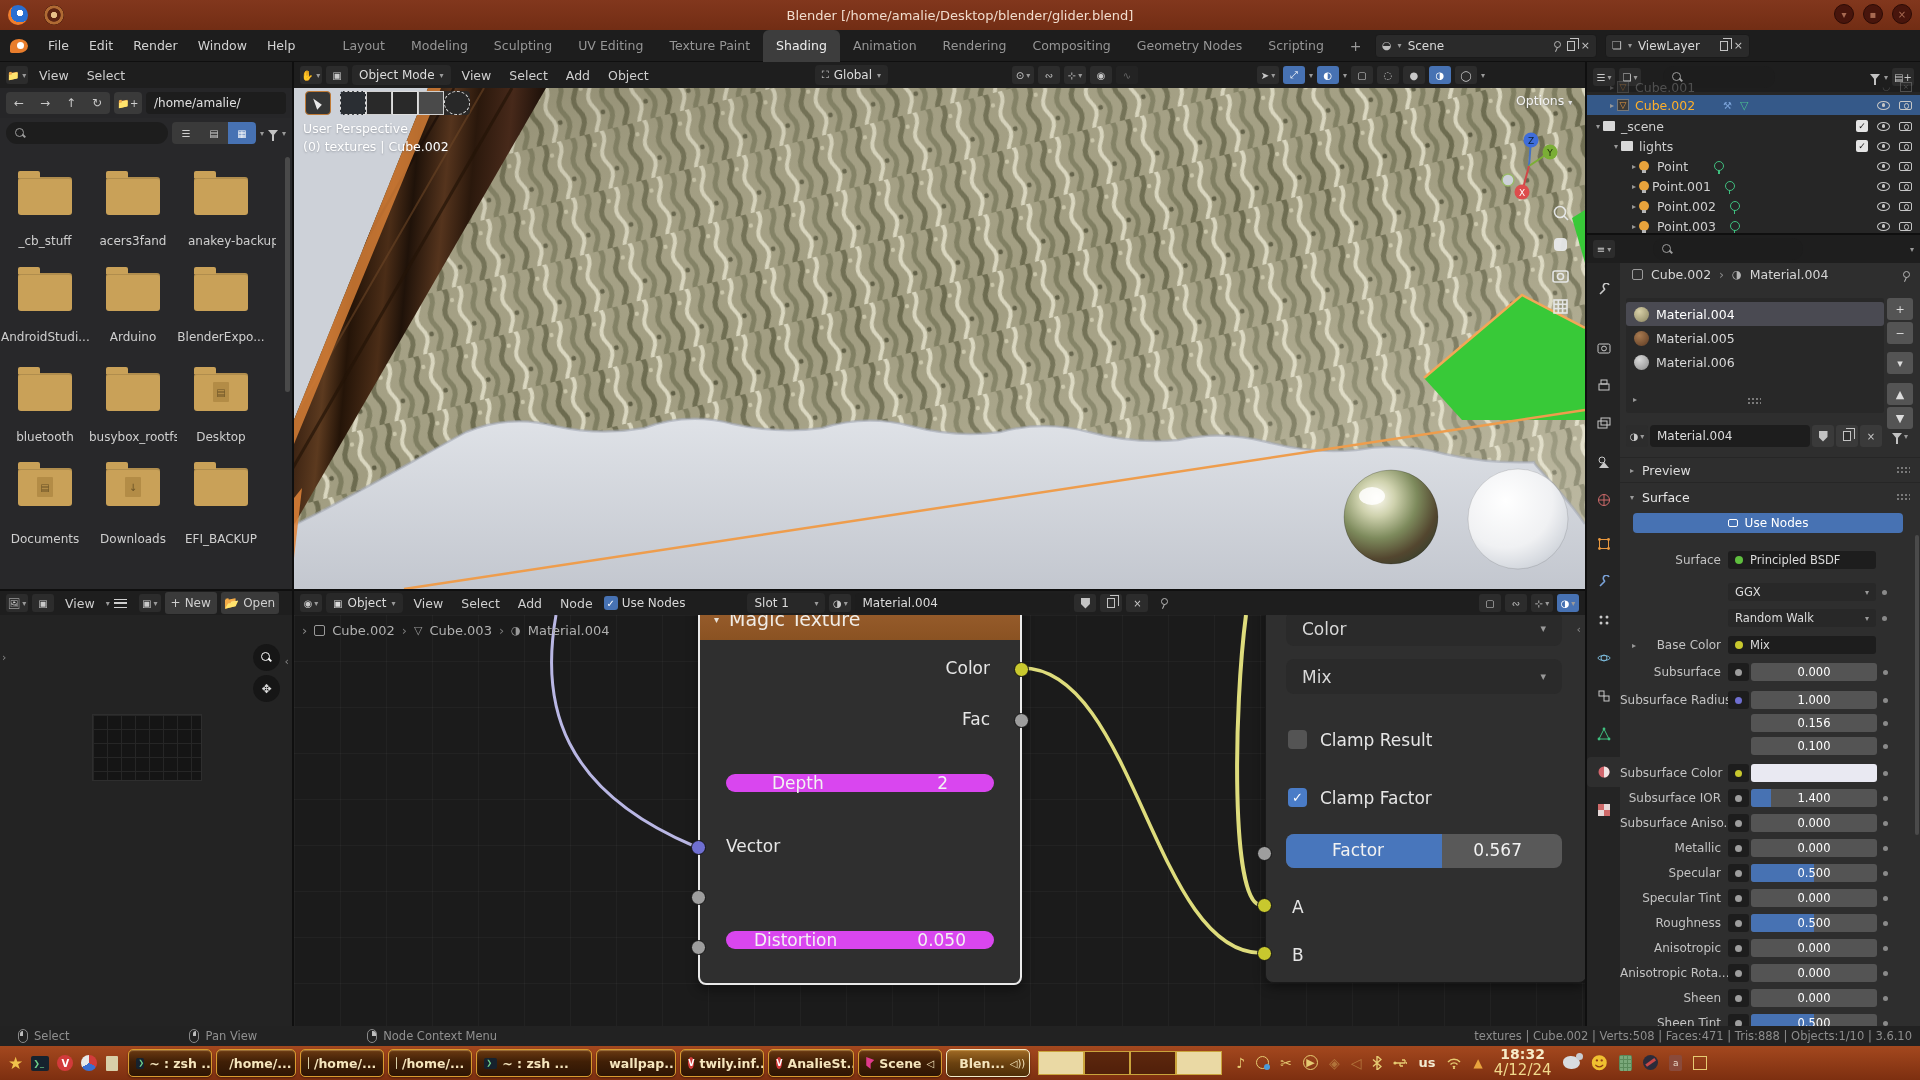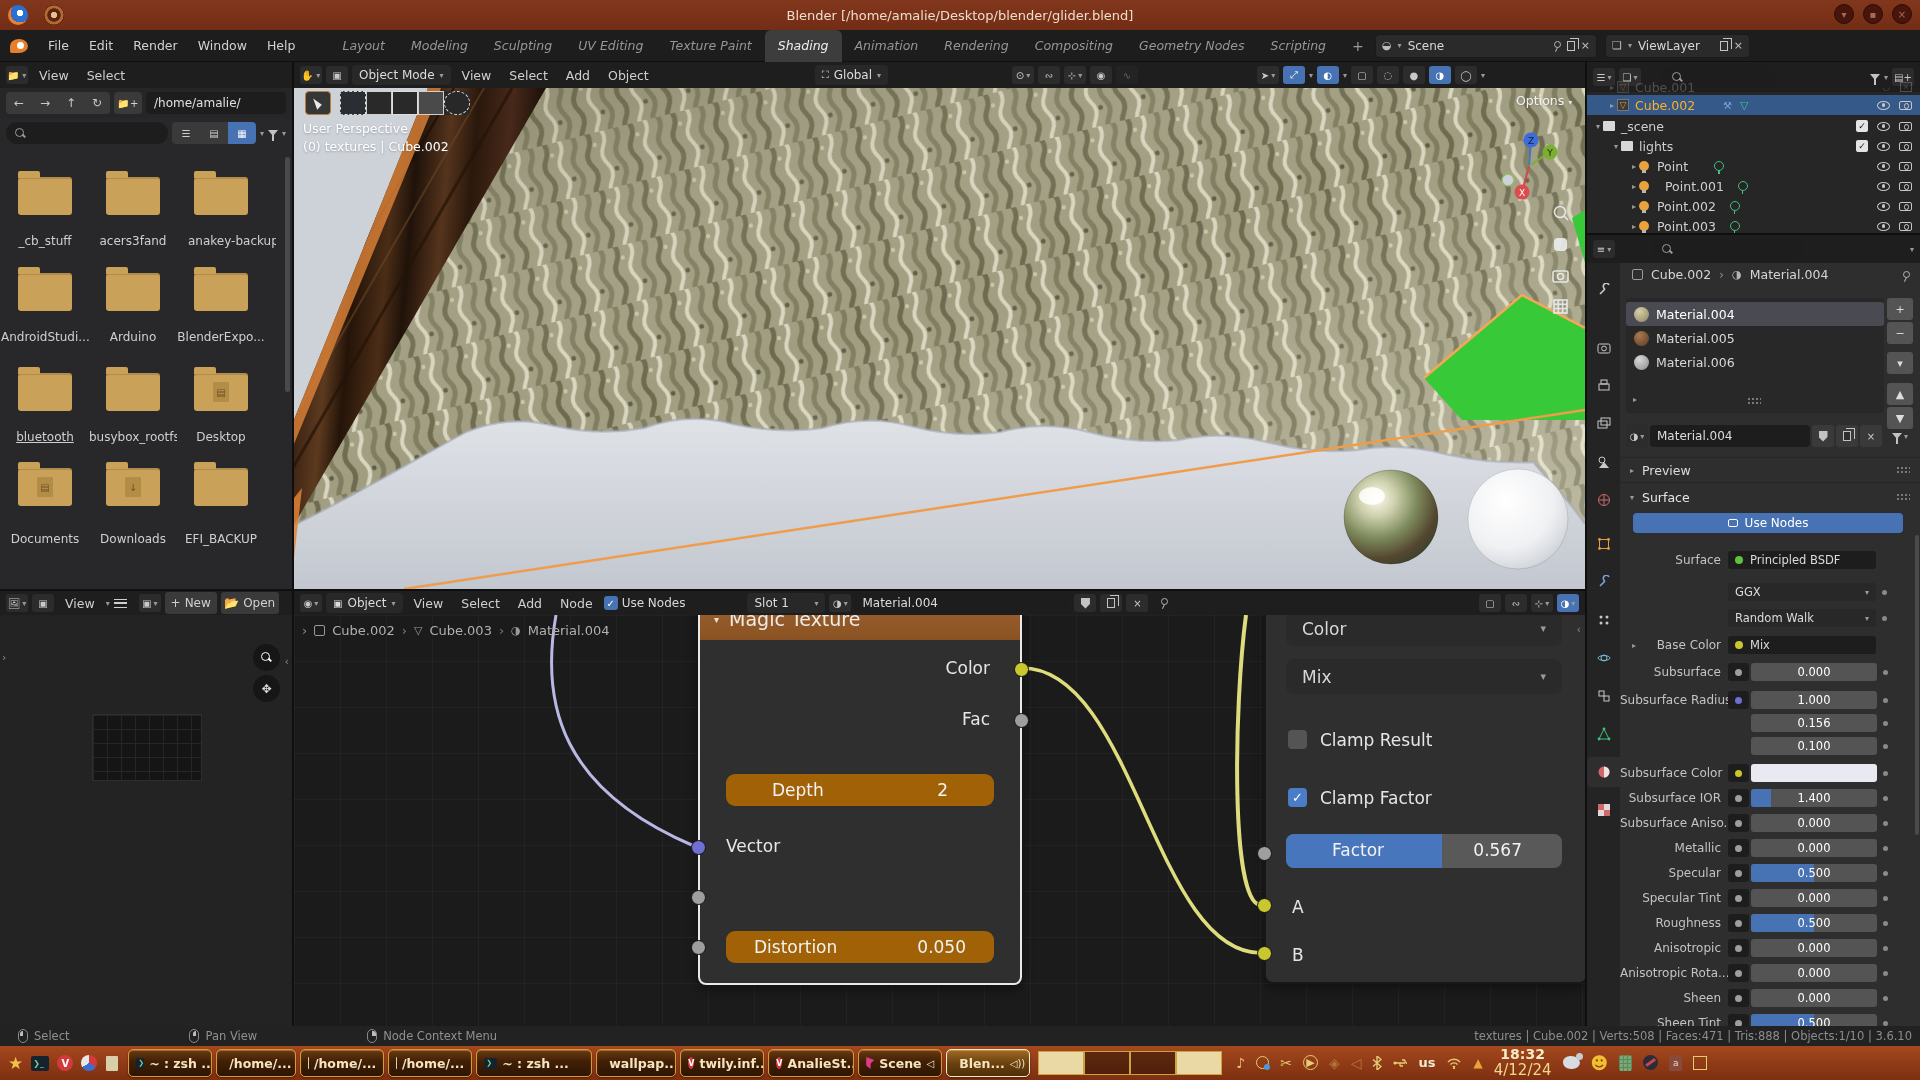--- a/index.html
+++ b/index.html
@@ -9,21 +9,21 @@
 .titlebar{position:absolute;left:0;top:0;width:1920px;height:30px;background:linear-gradient(#82371d,#722d14);display:flex;align-items:center;}
 .titlebar .title{position:absolute;left:0;right:0;text-align:center;color:#f0dccd;font-size:13px;}
 .blender-logo{width:20px;height:20px;margin-left:8px;position:relative;border-radius:50%;background:radial-gradient(circle at 60% 40%,#ffffff 0 18%,#2a6fd1 19% 55%,#ef7e2e 56% 100%);}
 .app-ring{width:20px;height:20px;margin-left:16px;border-radius:50%;background:radial-gradient(circle,#e8c089 0 20%,#5d2413 25% 45%,#b06a33 50% 65%,#3a1509 70% 100%);}
 .winbtn{width:20px;height:20px;border-radius:50%;background:#48150c;border:1px solid #2c0b05;color:#a86a52;font-size:10px;display:flex;align-items:center;justify-content:center;margin-left:9px;}
 
 .menubar{position:absolute;left:0;top:30px;width:1920px;height:32px;background:#1d1d1d;display:flex;align-items:center;border-bottom:1px solid #0f0f0f;}
 .mlogo{width:18px;height:14px;margin:0 10px 0 10px;border-radius:50% 50% 50% 10%;background:#e87d2c;position:relative;}
 .mlogo::after{content:'';position:absolute;left:7px;top:3px;width:7px;height:7px;border-radius:50%;background:#fff;}
 .mitem{padding:0 10px;color:#d2d2d2;font-size:12.5px;}
-.wtabs{display:flex;align-items:flex-start;margin-left:24px;height:32px;font-style:italic;}
+.wtabs{display:flex;align-items:flex-start;margin-left:24px;height:32px;}
 .wtab{padding:0 13px;height:32px;display:flex;align-items:center;color:#969696;font-size:12.5px;}
 .wtab.active{background:#3d3d3d;color:#efefef;border-radius:6px 6px 0 0;}
 .wtab.plus{color:#9a9a9a;font-size:14px;}
 .scenebox{display:flex;align-items:center;background:#2a2a2a;border:1px solid #1a1a1a;border-radius:4px;height:24px;padding:0 6px;gap:6px;}
 .ico12{font-size:11px;color:#bdbdbd;}
 .chev{font-size:8px;color:#9a9a9a;}
 
 .panel{position:absolute;background:#2e2e2e;overflow:hidden;}
 .ehdr{height:26px;background:#1e1e1e;display:flex;align-items:center;gap:4px;padding:0 6px;}
 .hbtn{color:#cfcfcf;font-size:12.5px;padding:0 7px;}
@@ -70,21 +70,21 @@
 .tgroup span{width:26px;height:24px;background:rgba(40,40,40,.92);display:flex;align-items:center;justify-content:center;}
 .tgroup span.blue{background:#4772b3;}
 .dashsq{width:10px;height:10px;border:1px dashed #dedede;}
 .solsq{width:9px;height:9px;border:1px solid #cfcfcf;background:#8a8a8a;}
 
 .ncanvas{position:absolute;left:0;top:24px;width:1291px;height:411px;background:#1b1b1b;overflow:hidden;
  background-image:linear-gradient(rgba(255,255,255,.03) 1px,transparent 1px),linear-gradient(90deg,rgba(255,255,255,.03) 1px,transparent 1px);background-size:46px 46px;}
 .node{position:absolute;background:#2f2f2f;border-radius:8px;box-shadow:0 4px 12px rgba(0,0,0,.45);}
 .sock{position:absolute;width:15px;height:15px;border-radius:50%;border:1.5px solid #141414;}
 .sy{background:#c8c82e;} .sgr{background:#9e9e9e;} .sv{background:#6f6fd1;}
-.nfield{position:absolute;left:26px;right:26px;height:32px;background:#a16207;border-radius:9px;display:flex;align-items:center;justify-content:space-between;color:#f2f2f2;font-size:17px;}
+.nfield{position:absolute;left:26px;right:26px;height:18px;background:#d946ef;border-radius:9px;display:flex;align-items:center;justify-content:space-between;color:#f2f2f2;font-size:17px;}
 .nlabel{position:absolute;font-size:17px;color:#e6e6e6;}
 .ndd{position:absolute;left:20px;width:276px;height:35px;background:#2a2a2a;border-radius:8px;display:flex;align-items:center;justify-content:space-between;color:#d8d8d8;font-size:17px;padding:0 16px;}
 .ncheck{position:absolute;left:22px;width:19px;height:19px;border-radius:4px;background:#545454;display:flex;align-items:center;justify-content:center;color:#fff;font-size:13px;}
 .ncheck.on{background:#4a7cc7;}
 .bc-ico{width:11px;height:11px;border:1.3px solid #9a9a9a;display:inline-block;border-radius:2px;}
 
 .olrow{position:absolute;left:0;width:333px;height:20px;display:flex;align-items:center;font-size:12.5px;color:#cfcfcf;}
 .olrow .exp{width:10px;font-size:8px;color:#9a9a9a;text-align:center;}
 .obox{width:12px;height:10px;background:#d8d8d8;border-radius:1px;display:inline-block;}
 .bulb{width:10px;height:10px;border-radius:50%;background:#e8a33c;position:relative;display:inline-block;}
@@ -224,21 +224,21 @@
       <span class="folder" style="position:absolute;left:106px;top:211px;"></span>
       <span class="folder" style="position:absolute;left:194px;top:211px;"></span>
       <span class="flabel" style="left:1px;top:268px;">AndroidStudi...</span>
       <span class="flabel" style="left:89px;top:268px;">Arduino</span>
       <span class="flabel" style="left:177px;top:268px;">BlenderExpo...</span>
       <span class="folder" style="position:absolute;left:18px;top:311px;"></span>
       <span class="folder" style="position:absolute;left:106px;top:311px;"></span>
       <span class="folder" style="position:absolute;left:194px;top:311px;">
           <span class="inner">▤</span>
         </span>
-      <span class="flabel" style="left:1px;top:368px;text-decoration:underline;">bluetooth</span>
+      <span class="flabel" style="left:1px;top:368px;">bluetooth</span>
       <span class="flabel" style="left:89px;top:368px;">busybox_rootfs</span>
       <span class="flabel" style="left:177px;top:368px;">Desktop</span>
       <span class="folder" style="position:absolute;left:18px;top:406px;">
           <span class="inner">▤</span>
         </span>
       <span class="folder" style="position:absolute;left:106px;top:406px;">
           <span class="inner">↓</span>
         </span>
       <span class="folder" style="position:absolute;left:194px;top:406px;"></span>
       <span class="flabel" style="left:1px;top:470px;">Documents</span>
@@ -596,21 +596,21 @@
       <span style="margin-left:8px;">Point</span>
       <span class="gdata" style="margin-left:26px;"></span>
       <span style="flex:1"></span>
         <span class="eyeic"></span>
         <span class="camic" style="margin:0 8px 0 9px;"></span>
     </div>
     <div class="olrow" style="top:114px;">
       <span style="width:42px;"></span>
         <span class="exp">▸</span>
         <span class="bulb"></span>
-      <span style="margin-left:16px;">Point.001</span>
+      <span style="margin-left:3px;">Point.001</span>
       <span class="gdata" style="margin-left:14px;"></span>
       <span style="flex:1"></span>
         <span class="eyeic"></span>
         <span class="camic" style="margin:0 8px 0 9px;"></span>
     </div>
     <div class="olrow" style="top:134px;">
       <span style="width:42px;"></span>
         <span class="exp">▸</span>
         <span class="bulb"></span>
       <span style="margin-left:8px;">Point.002</span>

